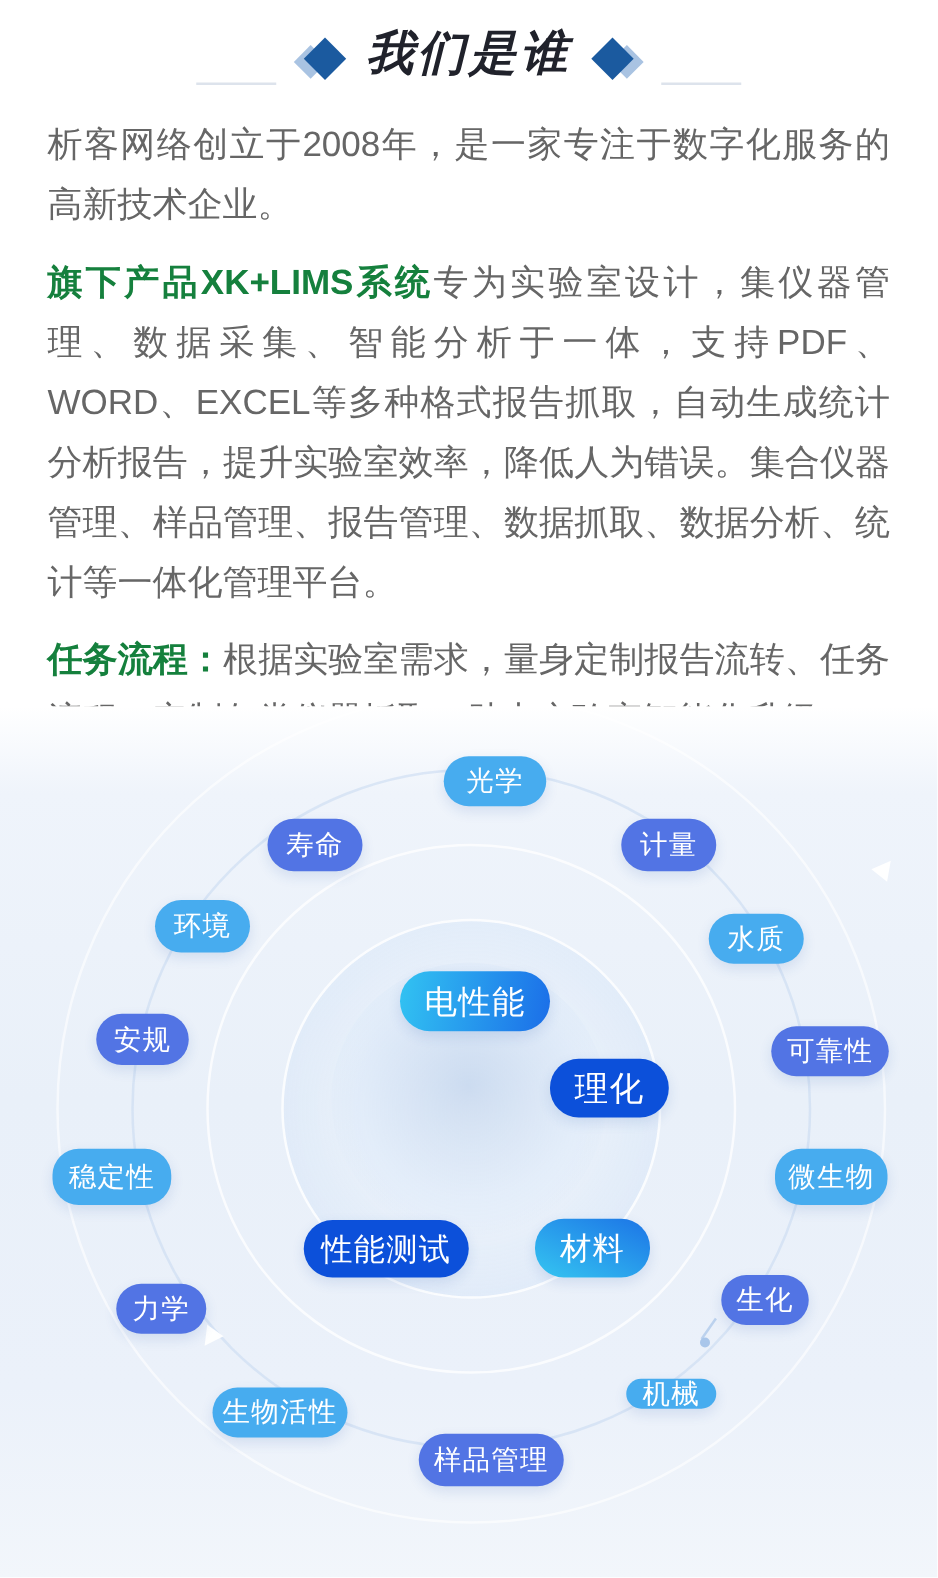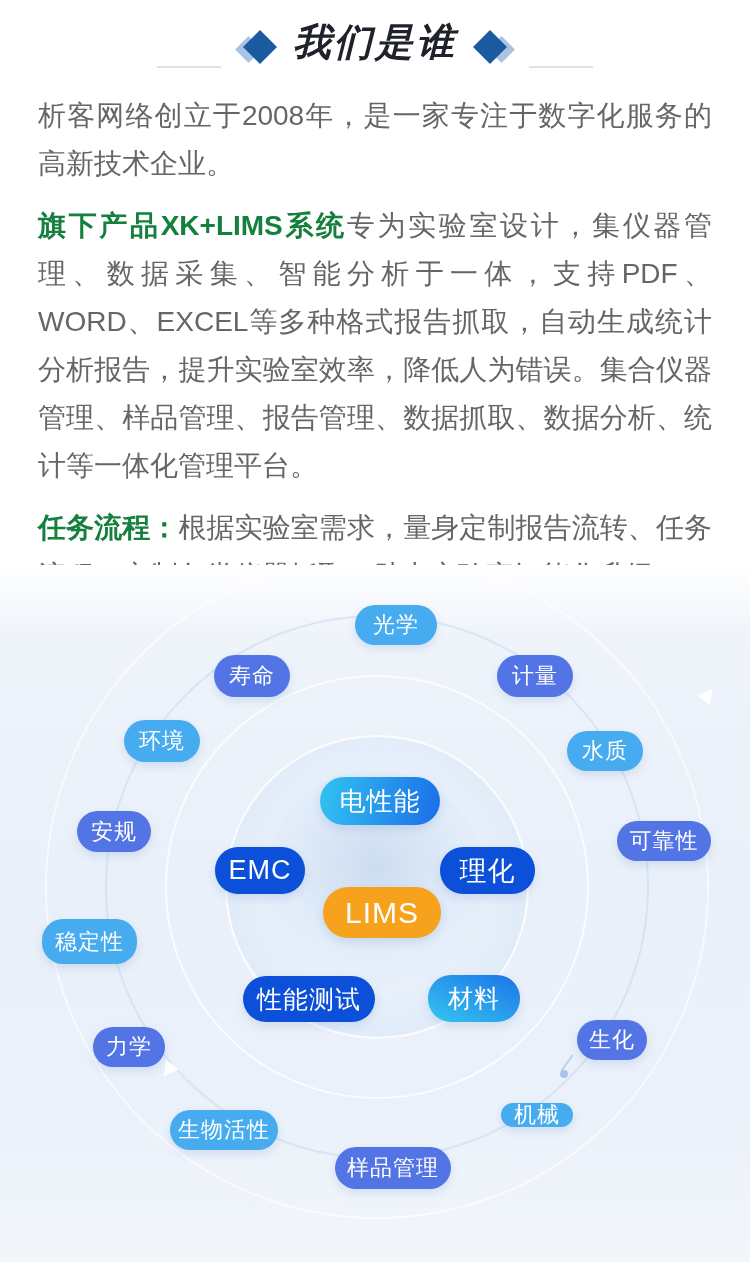--- a/index.html
+++ b/index.html
@@ -84,24 +84,23 @@
     <div class="dot d1"></div>
 
     <div class="bubble v-light" style="left:355px;top:40px;width:82px;height:40px;">光学</div>
     <div class="bubble v-indigo" style="left:214px;top:90px;width:76px;height:42px;">寿命</div>
     <div class="bubble v-indigo" style="left:497px;top:90px;width:76px;height:42px;">计量</div>
     <div class="bubble v-light" style="left:124px;top:155px;width:76px;height:42px;">环境</div>
     <div class="bubble v-light" style="left:567px;top:166px;width:76px;height:40px;">水质</div>
     <div class="bubble v-grad" style="left:320px;top:212px;width:120px;height:48px;font-size:26px;border-radius:24px;">电性能</div>
     <div class="bubble v-indigo" style="left:77px;top:246px;width:74px;height:41px;">安规</div>
     <div class="bubble v-indigo" style="left:617px;top:256px;width:94px;height:40px;">可靠性</div>
-    <div class="bubble v-dark" style="left:215px;top:282px;width:90px;height:47px;font-size:27px;border-radius:23px;">EMC</div>
     <div class="bubble v-dark" style="left:440px;top:282px;width:95px;height:47px;font-size:27px;border-radius:23px;">理化</div>
-    <div class="bubble v-orange" style="left:323px;top:322px;width:118px;height:51px;font-size:30px;border-radius:25px;">LIMS</div>
     <div class="bubble v-light" style="left:42px;top:354px;width:95px;height:45px;">稳定性</div>
+    <div class="bubble v-light" style="left:620px;top:354px;width:90px;height:45px;">微生物</div>
     <div class="bubble v-dark" style="left:243px;top:411px;width:132px;height:46px;font-size:25px;border-radius:23px;">性能测试</div>
     <div class="bubble v-grad2" style="left:428px;top:410px;width:92px;height:47px;font-size:25px;border-radius:23px;">材料</div>
     <div class="bubble v-indigo" style="left:93px;top:462px;width:72px;height:40px;">力学</div>
     <div class="bubble v-indigo" style="left:577px;top:455px;width:70px;height:40px;">生化</div>
     <div class="bubble v-light" style="left:170px;top:545px;width:108px;height:40px;">生物活性</div>
     <div class="bubble v-light" style="left:501px;top:538px;width:72px;height:24px;">机械</div>
     <div class="bubble v-indigo" style="left:335px;top:582px;width:116px;height:42px;">样品管理</div>
   </div>
 
 </div>

